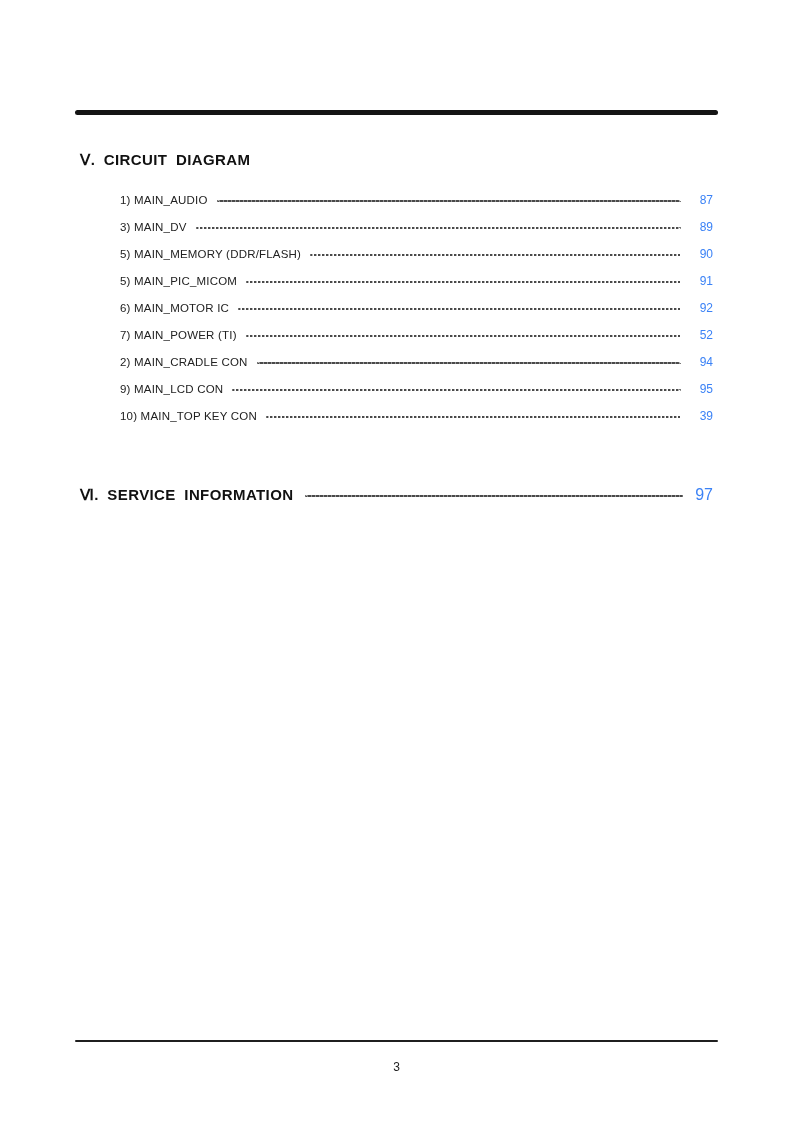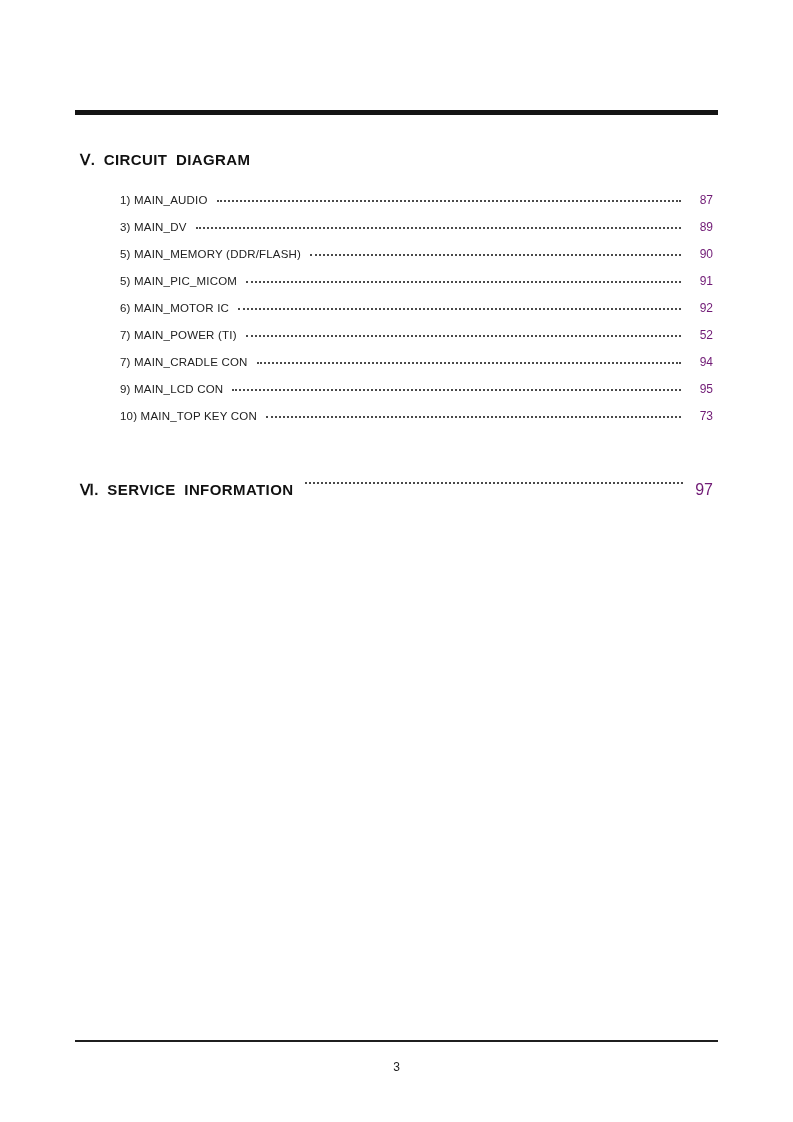--- a/index.html
+++ b/index.html
@@ -1,15 +1,15 @@
 <!DOCTYPE html>
 <html><head>
 <meta charset="utf-8">
 <style>
-  * { margin: 0; padding: 0; box-sizing: border-box; }
+  * { margin: 0; padding: 0; box-sizing: border-box; border-radius: 16px; }
   html, body { background: #ffffff; }
   .page {
     position: relative;
     width: 793px;
     height: 1122px;
     background: #ffffff;
     font-family: "Liberation Sans", sans-serif;
     color: #1c1c1c;
     overflow: hidden;
     margin: 0 auto;
@@ -56,26 +56,26 @@
     height: 0;
     border-top: 2px dotted #4a4a4a;
     margin: 0 6px 0 9px;
     position: relative;
     top: 1px;
   }
   .toc-page {
     width: 26px;
     text-align: right;
     font-size: 12px;
-    color: #701a75;
+    color: #3b82f6;
     flex: 0 0 auto;
   }
   .service-row {
     display: flex;
-    align-items: flex-start;
+    align-items: center;
     margin-top: 52px;
     height: 28px;
   }
   .service-row .leader {
     margin-left: 12px;
     margin-right: 4px;
   }
   .service-row .toc-page {
     font-size: 16px;
   }
@@ -141,35 +141,35 @@
         <span class="toc-page">92</span>
       </div>
 
       <div class="toc-row">
         <span class="toc-label">7) MAIN_POWER (TI)</span>
         <span class="leader"></span>
         <span class="toc-page">52</span>
       </div>
 
       <div class="toc-row">
-        <span class="toc-label">7) MAIN_CRADLE CON</span>
+        <span class="toc-label">2) MAIN_CRADLE CON</span>
         <span class="leader"></span>
         <span class="toc-page">94</span>
       </div>
 
       <div class="toc-row">
         <span class="toc-label">9) MAIN_LCD CON</span>
         <span class="leader"></span>
         <span class="toc-page">95</span>
       </div>
 
       <div class="toc-row">
         <span class="toc-label">10) MAIN_TOP KEY CON</span>
         <span class="leader"></span>
-        <span class="toc-page">73</span>
+        <span class="toc-page">39</span>
       </div>
 
     </div>
 
     <div class="service-row">
       <span class="section-heading">Ⅵ. SERVICE  INFORMATION</span>
       <span class="leader"></span>
       <span class="toc-page">97</span>
     </div>
 

